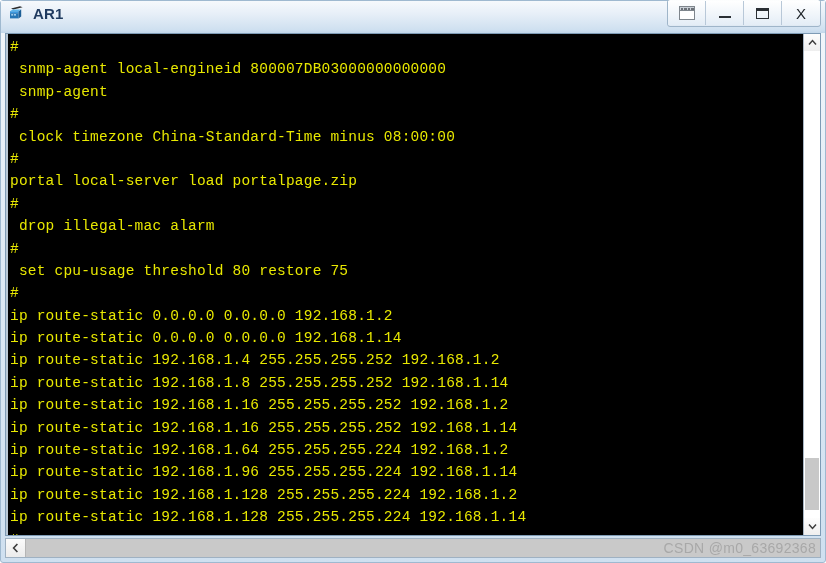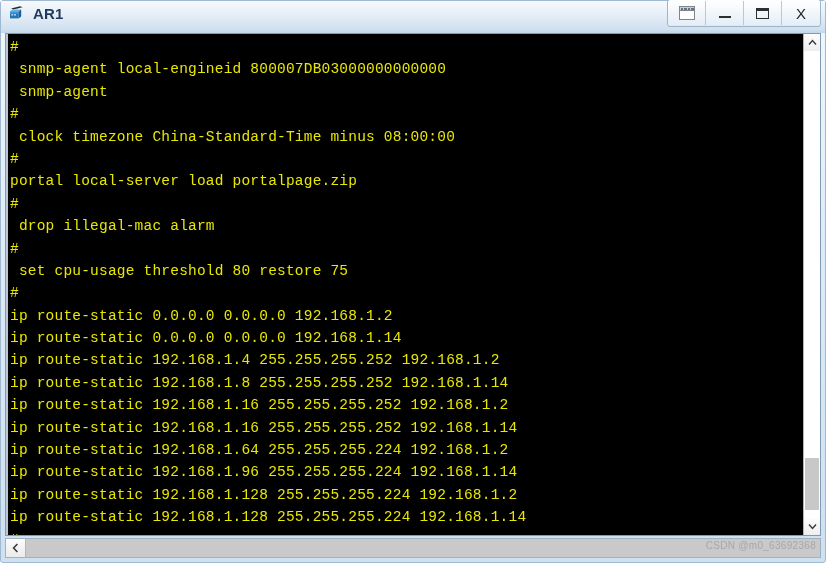--- a/index.html
+++ b/index.html
@@ -209,21 +209,21 @@
   .hsb-track {
     flex: 1 1 auto;
     background: #c9c9c9;
     position: relative;
   }
   .watermark {
     position: absolute;
     right: 4px;
     top: 1px;
     font-family: "Liberation Sans", sans-serif;
-    font-size: 10px;
+    font-size: 14px;
     color: #a8a8a8;
     white-space: nowrap;
     letter-spacing: 0.3px;
     text-align: right;
   }
 </style>
 </head>
 <body>
 
 <div class="window">

